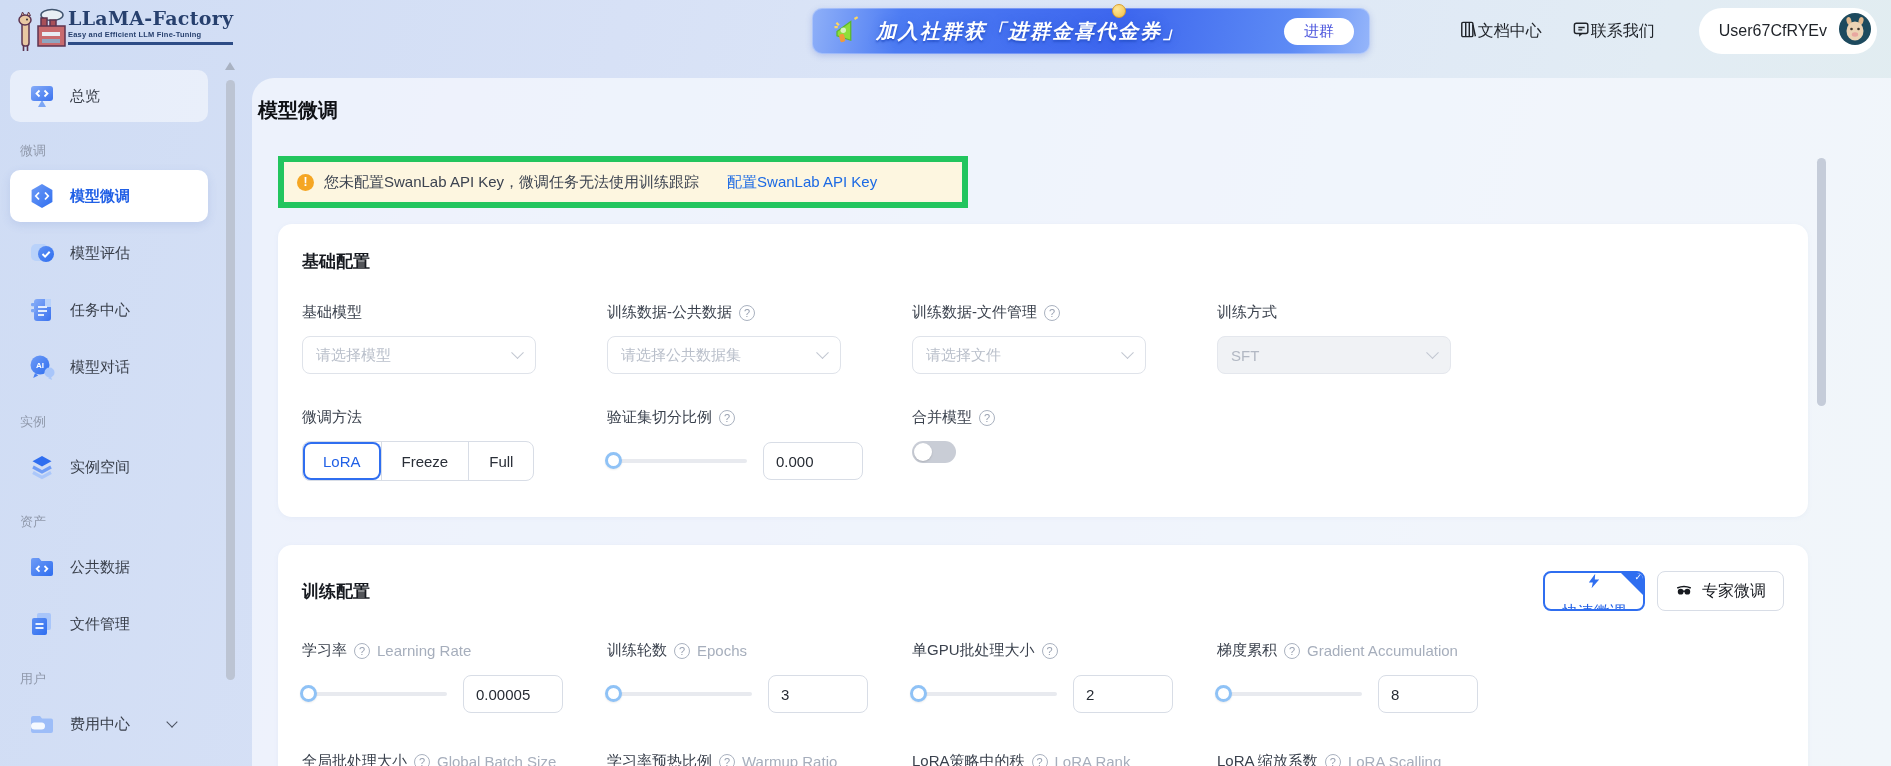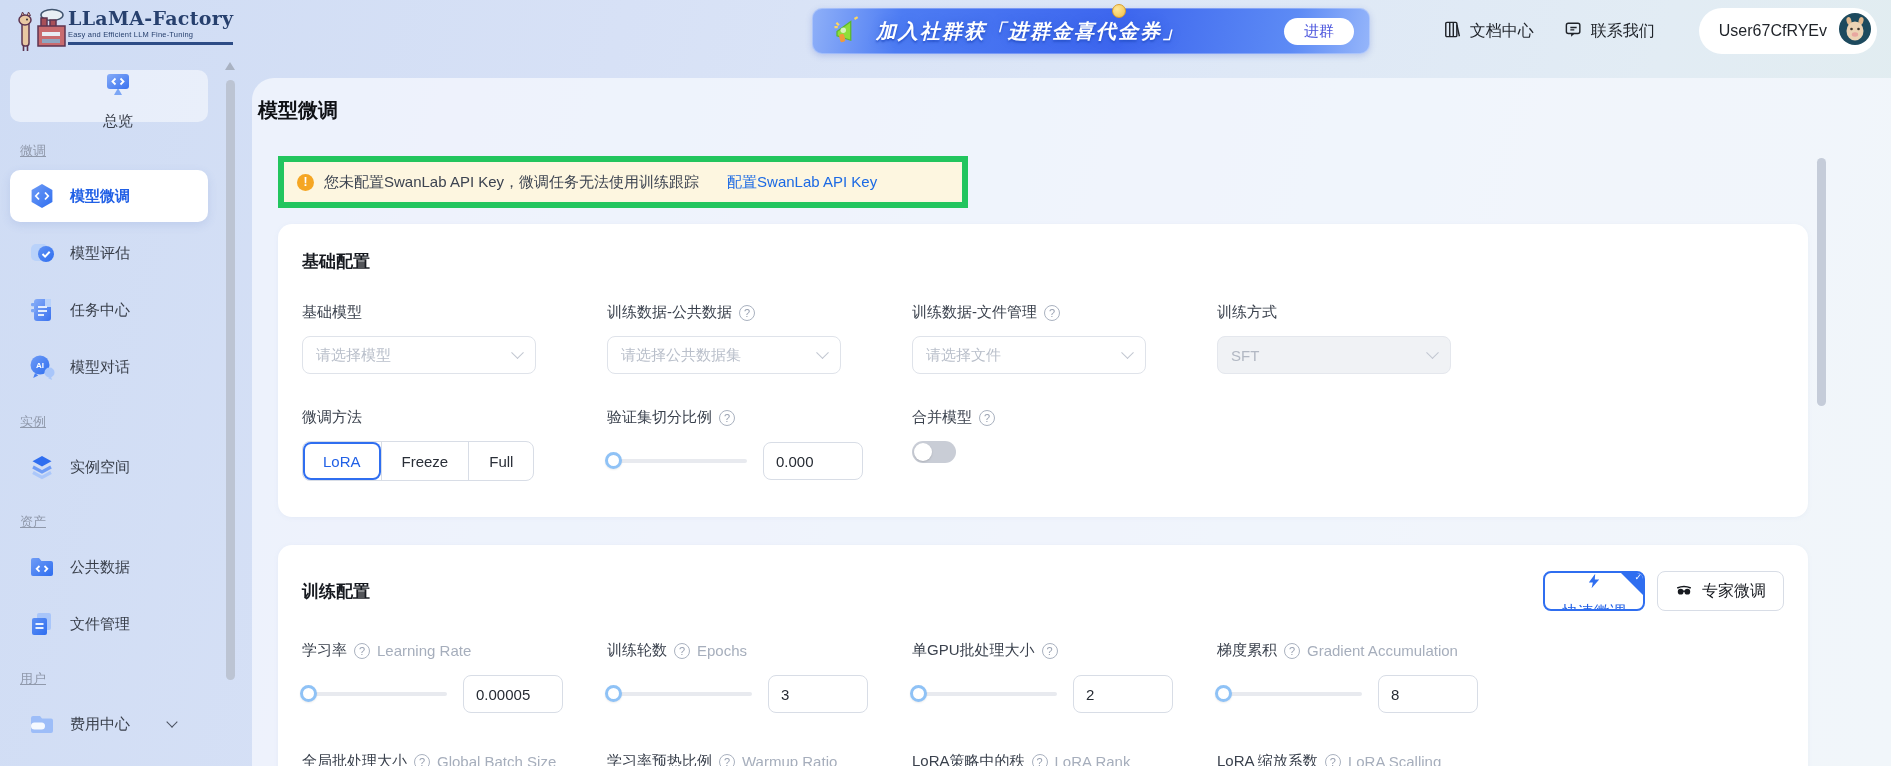--- a/index.html
+++ b/index.html
@@ -7,44 +7,44 @@
   body {
     position:relative; overflow:hidden;
     font-family:"Liberation Sans","DejaVu Sans",sans-serif; color:#1f2329;
     background:linear-gradient(105deg,#cfdcf4 0%,#d7e1f6 30%,#dde7f7 55%,#e2ecf4 80%,#e1edee 100%);
   }
 
   
   .brand { position:absolute; left:16px; top:8px; display:flex; align-items:flex-start; }
   .brand-text { border-bottom:3px solid #2d4c86; padding-bottom:3px; }
   .brand-title { font-family:"DejaVu Serif","Liberation Serif",serif; font-weight:bold; font-size:19px; color:#27406e; letter-spacing:.3px; line-height:1.1; }
-  .brand-sub { font-size:7.5px; font-weight:normal; color:#27406e; margin-top:1px; letter-spacing:.2px; }
+  .brand-sub { font-size:7.5px; font-weight:bold; color:#27406e; margin-top:1px; letter-spacing:.2px; }
 
   .promo { position:absolute; left:812px; top:8px; width:558px; height:46px; border-radius:10px;
     background:linear-gradient(100deg,#8fb0f8 0%,#4d7cf3 16%,#3d66ee 55%,#5d8bf5 86%,#96b6fa 100%);
     display:flex; align-items:center; padding:0 16px 0 20px; gap:14px;
     box-shadow:inset 0 0 0 1px rgba(255,255,255,.28), 0 2px 6px rgba(70,100,200,.25); }
   .promo-text { flex:1; color:#fff; font-size:20px; font-weight:bold; font-style:italic; letter-spacing:2px;
     white-space:nowrap; text-shadow:0 2px 2px rgba(38,80,200,.85), 0 0 8px rgba(38,80,200,.4); }
   .promo-join { background:#fff; color:#4b55dd; font-size:15px; padding:4px 20px; border-radius:999px; border:none; font-weight:500; cursor:pointer; }
   .promo-coin { position:absolute; left:300px; top:-4px; width:14px; height:14px; border-radius:50%;
     background:radial-gradient(circle at 35% 35%,#ffe89a,#f2bf45); border:1.5px solid #dca02e; }
 
   .topnav { position:absolute; right:14px; top:9px; display:flex; align-items:center; gap:30px; height:44px; }
-  .nav-link { display:flex; gap:8px; align-items:center; font-size:16px; color:#1f2329; cursor:pointer; }
+  .nav-link { display:flex; gap:0; align-items:center; font-size:16px; color:#1f2329; cursor:pointer; }
   .user-pill { display:flex; align-items:center; gap:12px; background:#fff; border-radius:999px;
     padding:5px 6px 5px 20px; font-size:16px; margin-left:14px; cursor:pointer; }
 
   
   .sidebar { position:absolute; left:10px; top:70px; width:198px; }
   .side-item { height:52px; display:flex; align-items:center; gap:14px; padding-left:18px;
     border-radius:10px; font-size:15px; color:#383e49; margin-bottom:5px; cursor:pointer; }
-  .side-item.soft { background:rgba(255,255,255,.5);flex-direction:column; }
+  .side-item.soft { background:rgba(255,255,255,.5); }
   .side-item.active { background:#fff; color:#2160e6; font-weight:bold; box-shadow:0 3px 10px rgba(90,120,190,.16); }
-  .side-label { font-size:13px; color:#9099ab; margin:20px 0 10px 10px;text-decoration:underline; }
+  .side-label { font-size:13px; color:#9099ab; margin:20px 0 10px 10px; }
   .icon28 { width:28px; height:28px; flex:0 0 28px; }
   .chev-d { width:8px; height:8px; border-right:1.6px solid #4b5260; border-bottom:1.6px solid #4b5260;
     transform:rotate(45deg); margin-left:24px; margin-top:-4px; }
 
   .side-scroll { position:absolute; left:224px; top:62px; width:12px; }
   .side-scroll .up { width:0; height:0; border-left:5px solid transparent; border-right:5px solid transparent;
     border-bottom:8px solid #a9b2c2; margin:0 auto; }
   .side-scroll .thumb { width:9px; height:600px; background:#bcc4d3; border-radius:5px; margin:10px auto 0; }
 
   

